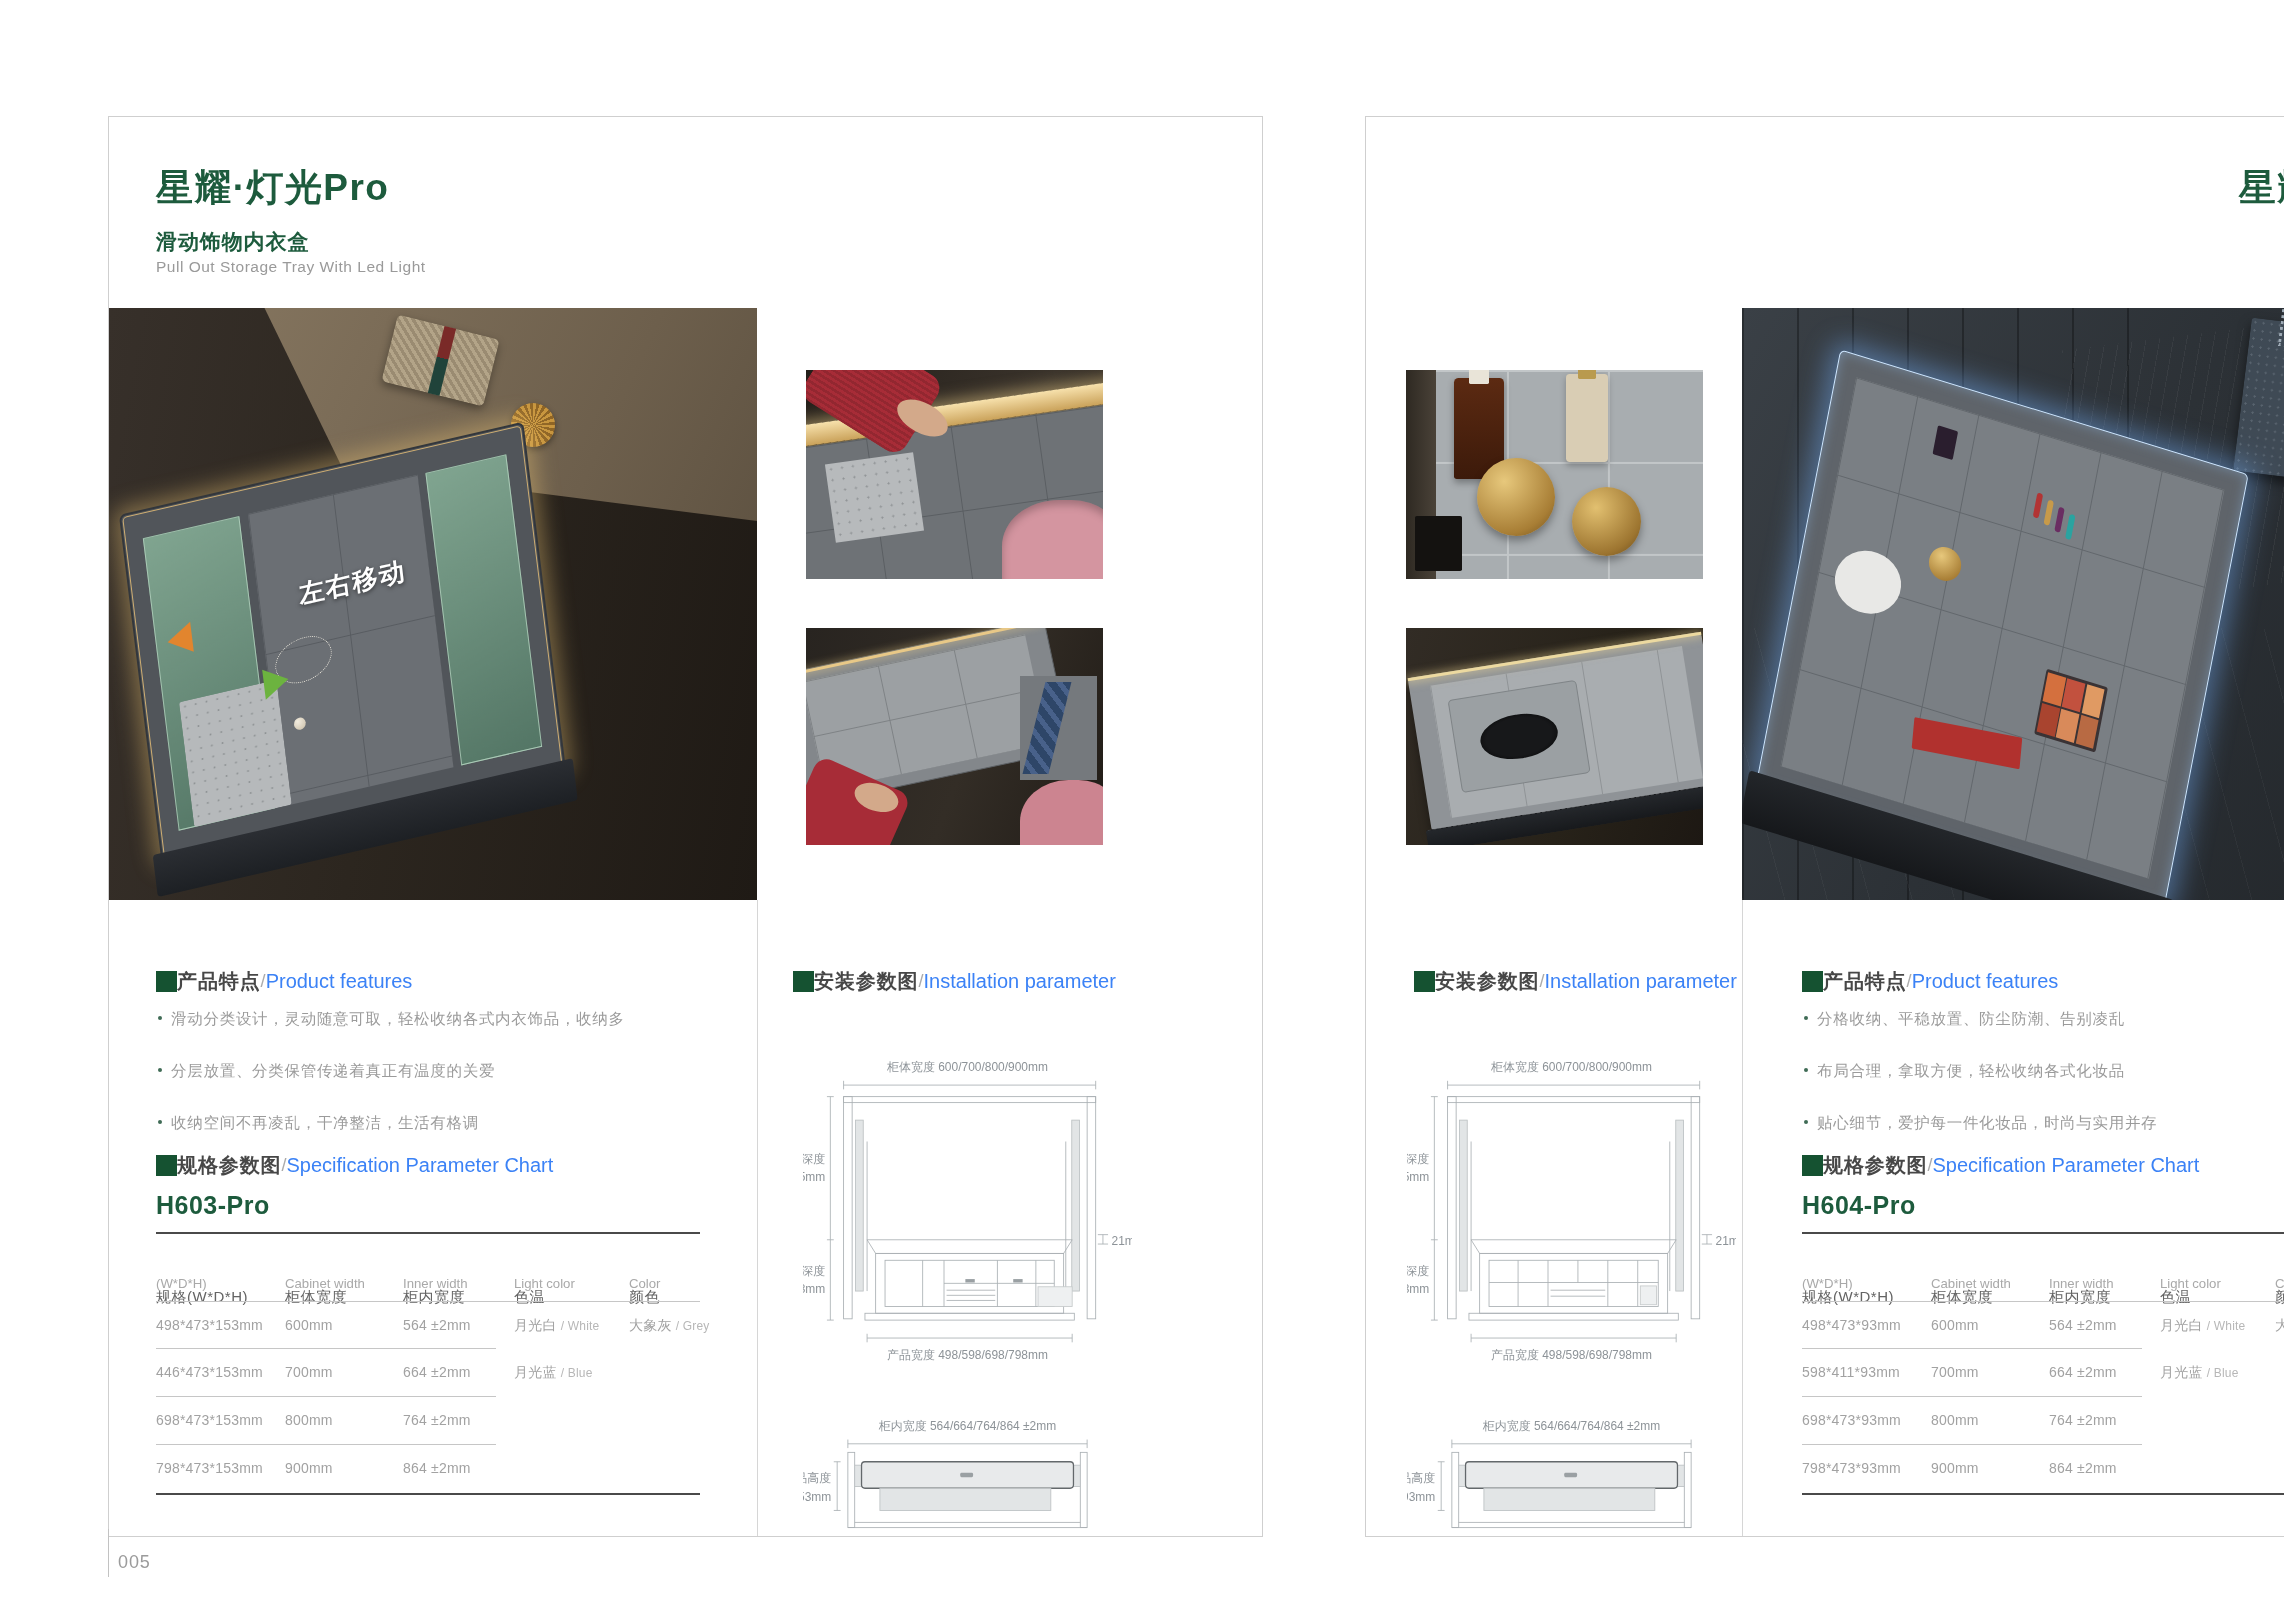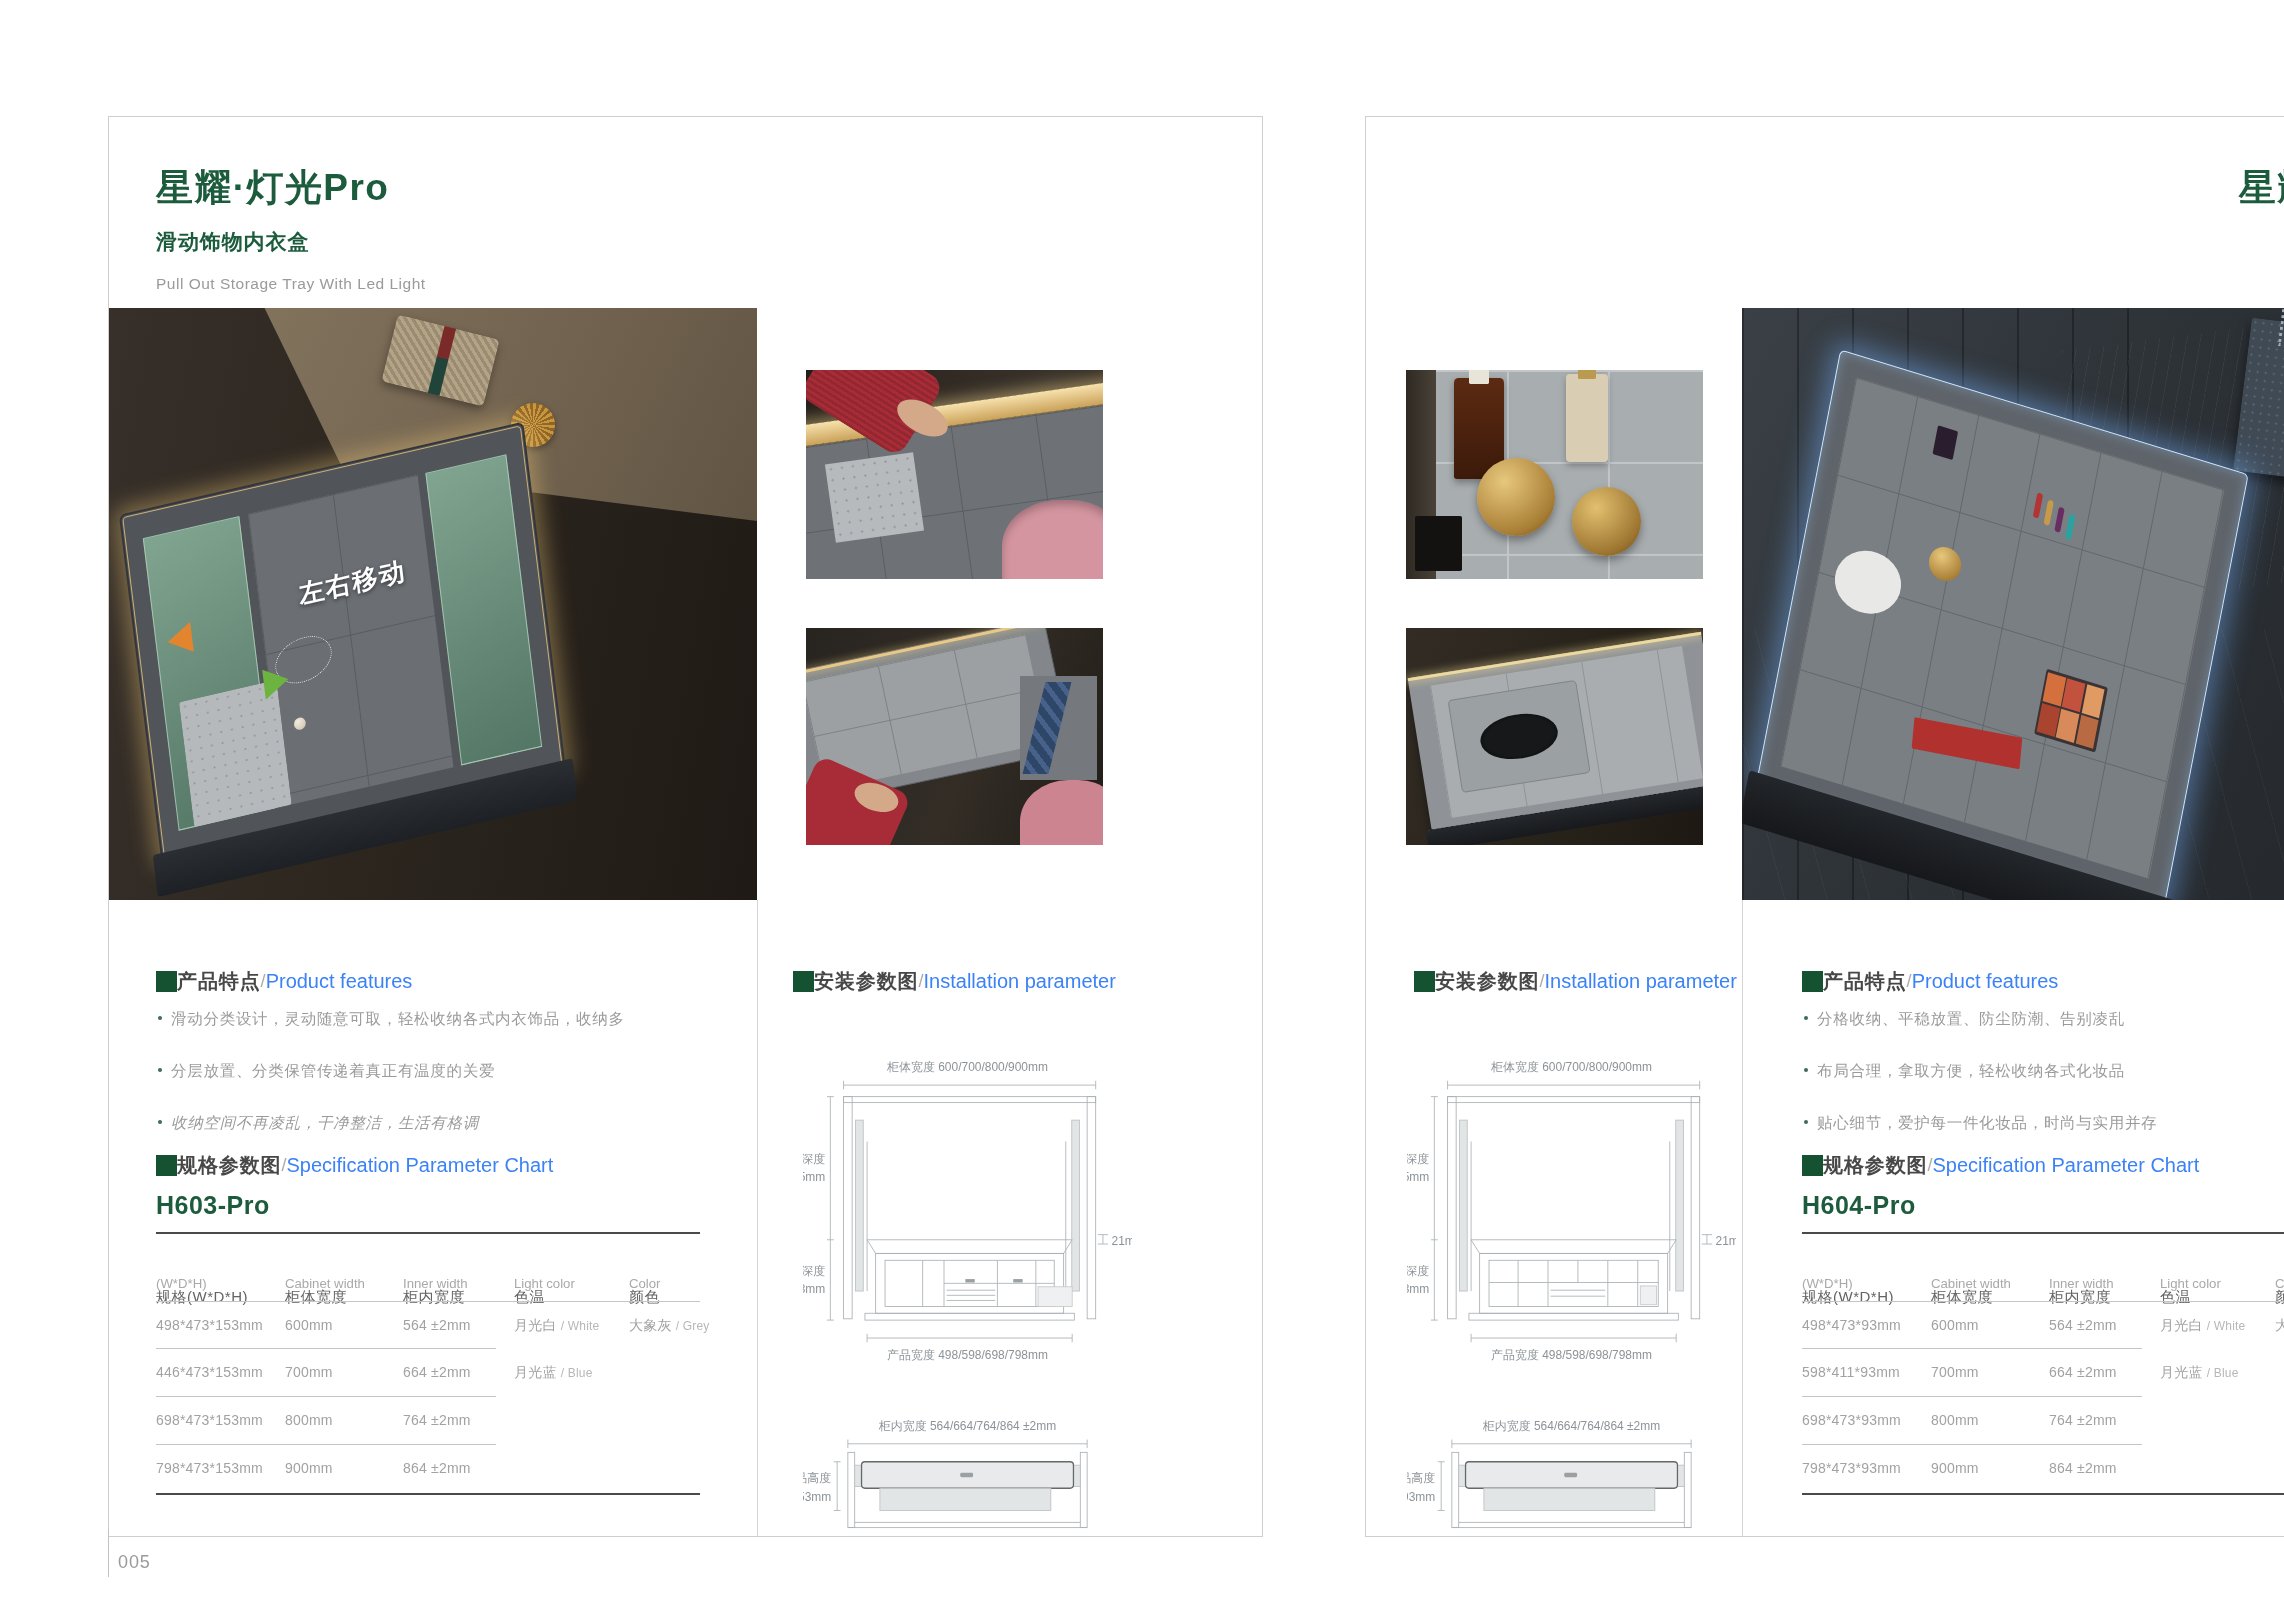--- a/index.html
+++ b/index.html
@@ -59,21 +59,21 @@
   .mv-label{font-size:25.6px;font-weight:700;color:#fff;text-shadow:0 1.4px 4.6px rgba(0,0,0,.55);letter-spacing:1.8px;white-space:nowrap;}
 </style>
 </head>
 <body>
 
 <div class="page" id="page-l">
 
   <div class="abs" style="left:47px;top:46px;">
     <div class="title">星耀·灯光Pro</div>
     <div class="subtitle" style="margin-top:14.6px;">滑动饰物内衣盒</div>
-    <div class="sub-en" style="margin-top:19px;">Pull Out Storage Tray With Led Light</div>
+    <div class="sub-en" style="margin-top:2px;">Pull Out Storage Tray With Led Light</div>
   </div>
 
   <div class="ph" style="left:0;top:191px;width:648px;height:592px;">
     <div style="inset:0;background:linear-gradient(100deg,#37302a 0%,#2c261f 45%,#1f1a15 100%);" class="grain"></div>
     <div style="inset:0;clip-path:polygon(24% 0,100% 0,100% 36%,36% 27%);background:linear-gradient(115deg,#8a7a63,#6d5f4c 60%,#554a3b);"></div>
     <div style="left:43%;top:3%;width:105px;height:69px;border-radius:5.5px;transform:rotate(14deg);background:#b3a488;background-image:repeating-linear-gradient(45deg,rgba(90,75,55,.28) 0 3.2px,transparent 3.2px 6.4px);box-shadow:0 3.7px 8.2px rgba(0,0,0,.35);">
       <div style="left:46%;top:0;width:12px;height:100%;background:linear-gradient(#7a2a28 0 46%,#20433a 46% 100%);"></div>
     </div>
     <div style="left:62%;top:16%;width:44px;height:44px;border-radius:50%;background:repeating-conic-gradient(#c8963f 0 9deg,#8f6526 9deg 18deg);box-shadow:0 2.7px 6.4px rgba(0,0,0,.4);"></div>
 
@@ -133,21 +133,21 @@
     <span class="sec-en">Product features</span>
   </div>
   <div class="abs bullet" style="left:49px;top:892px;">
     <div class="bdot"></div>
     <span class="btxt">滑动分类设计，灵动随意可取，轻松收纳各式内衣饰品，收纳多</span>
   </div>
   <div class="abs bullet" style="left:49px;top:944px;">
     <div class="bdot"></div>
     <span class="btxt">分层放置、分类保管传递着真正有温度的关爱</span>
   </div>
-  <div class="abs bullet" style="left:49px;top:996px;font-style:italic;">
+  <div class="abs bullet" style="left:49px;top:996px;">
     <div class="bdot"></div>
     <span class="btxt">收纳空间不再凌乱，干净整洁，生活有格调</span>
   </div>
 
   <div class="abs sec-head" style="left:47px;top:1035px;">
     <div class="sec-sq"></div>
     <span class="sec-cn">规格参数图</span>
     <span class="sec-sl">/</span>
     <span class="sec-en">Specification Parameter Chart</span>
   </div>

